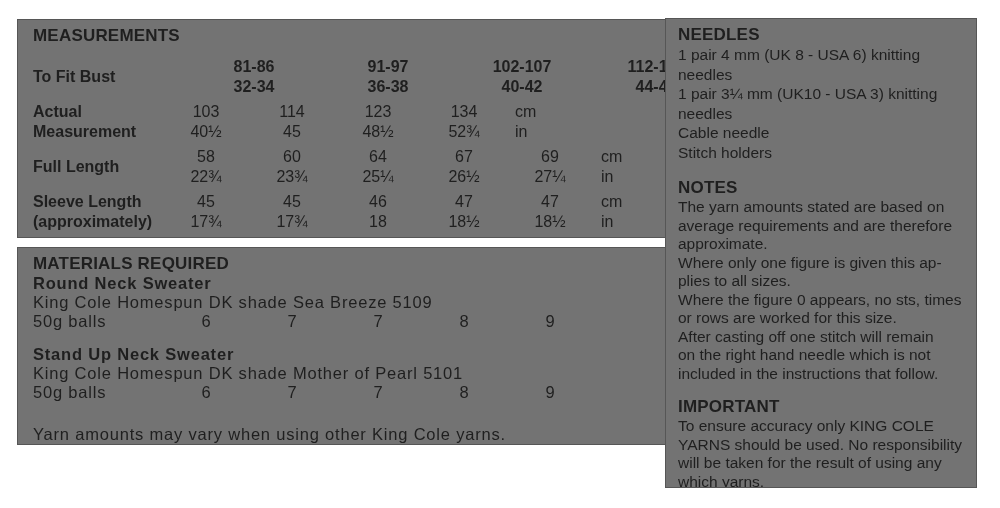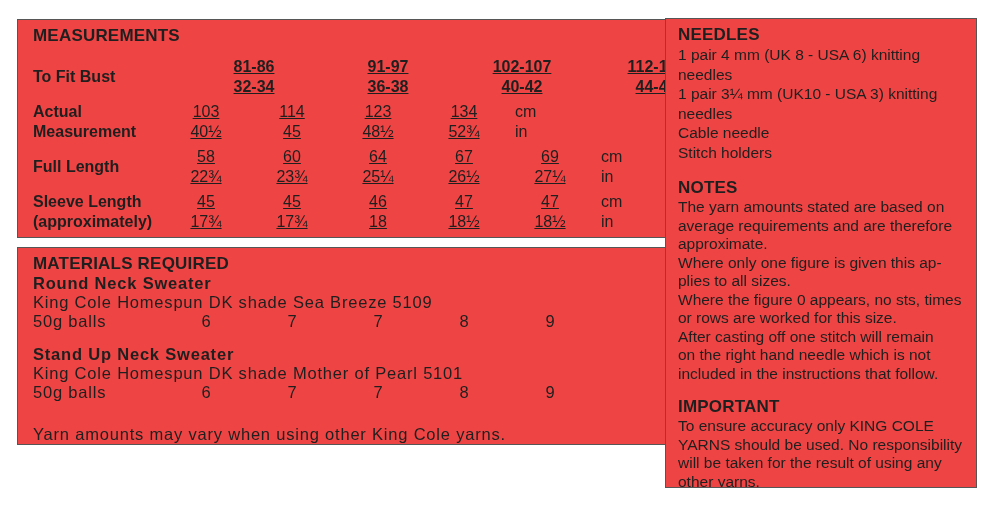--- a/index.html
+++ b/index.html
@@ -1,33 +1,33 @@
 <!DOCTYPE html>
 <html><head>
 <meta charset="utf-8">
 <style>
   html,body{margin:0;padding:0;background:#ffffff;}
   .page{
     position:relative;width:1000px;height:508px;background:#ffffff;
     font-family:"Liberation Sans","DejaVu Sans",sans-serif;
     color:#1f1f1f;
   }
-  .box{position:absolute;box-sizing:border-box;background:#ef4444;}
+  .box{position:absolute;box-sizing:border-box;background:#737373;}
   .edge{border:1.5px solid #565656;}
   .edge-open-right{border:1.5px solid #565656;border-right:none;}
 
   
   .measurements{left:17px;top:19px;width:648px;height:219px;padding:6px 0 0 15px;}
   h2.sec{margin:0;font-size:17px;font-weight:bold;line-height:20px;letter-spacing:.2px;}
   .m-row{display:grid;grid-template-columns:130px 86px 86px 86px 86px 86px 55px;}
   .m-row.r0{margin-top:11px;gap:48px;}
   .m-row.rn{margin-top:5px;}
   .m-label{display:flex;flex-direction:column;justify-content:center;font-weight:bold;font-size:16px;}
   .m-label span{display:block;line-height:20px;}
-  .m-val{text-align:center;font-size:16px;text-decoration:underline;}
+  .m-val{text-align:center;font-size:16px;}
   .m-val span{display:block;line-height:20px;}
   .m-unit{font-size:16px;padding-left:8px;}
   .m-unit span{display:block;line-height:20px;}
   .m-row.header .m-val, .m-row.header .m-unit{font-weight:bold;}
 
   
   .materials{left:17px;top:247px;width:648px;height:198px;padding:6px 0 0 15px;}
   .mat-name{font-weight:bold;font-size:16.5px;letter-spacing:.8px;line-height:19px;}
   .mat-yarn{font-size:16.5px;letter-spacing:.8px;line-height:19px;}
   .mat-item1{}
@@ -223,16 +223,16 @@
     <div class="line tight">Where the figure 0 appears, no sts, times</div>
     <div class="line tight">or rows are worked for this size.</div>
     <div class="line tight">After casting off one stitch will remain</div>
     <div class="line tight">on the right hand needle which is not</div>
     <div class="line tight">included in the instructions that follow.</div>
 
     <h2 class="sec mt2">IMPORTANT</h2>
     <div class="line tight">To ensure accuracy only KING COLE</div>
     <div class="line tight">YARNS should be used. No responsibility</div>
     <div class="line tight">will be taken for the result of using any</div>
-    <div class="line tight">other yarns.</div>
+    <div class="line tight">which yarns.</div>
   </aside>
 
 </div>
 
 </body></html>

